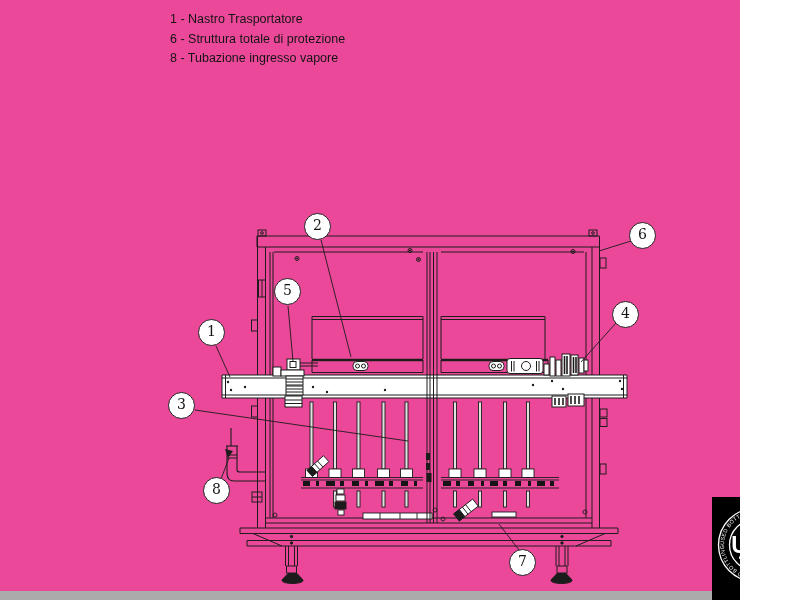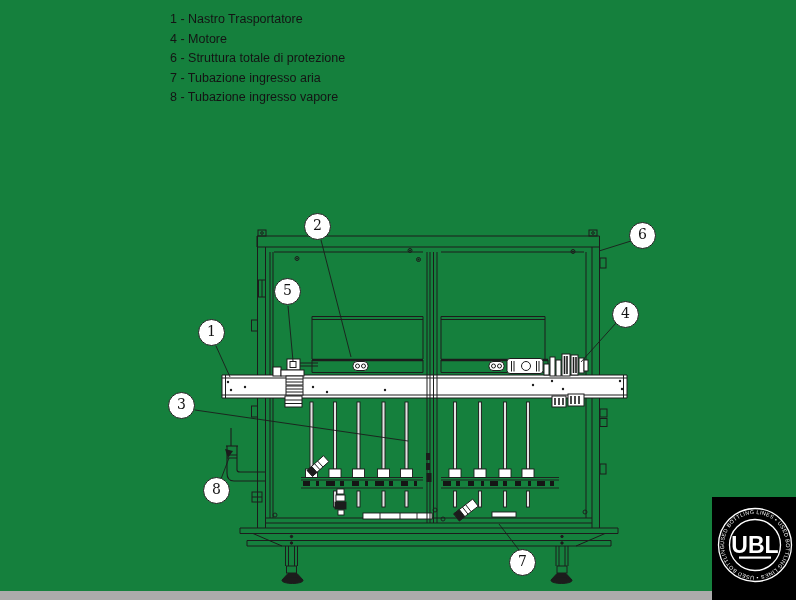--- a/index.html
+++ b/index.html
@@ -1,19 +1,19 @@
 <!DOCTYPE html>
 <html><head>
 <meta charset="utf-8">
 <style>
   html,body{margin:0;padding:0;}
   .page{
     position:relative;
-    width:796px;height:600px;
-    background:#15803d;
+    width:740px;height:600px;
+    background:#ec4899;
     overflow:hidden;
     font-family:"Liberation Sans",sans-serif;
   }
   .legend{
     position:absolute;left:170px;top:10px;
     color:#141414;
     font-size:12.5px;
     line-height:19.6px;
     white-space:nowrap;
   }
@@ -43,23 +43,21 @@
     width:88px;height:103px;
   }
 </style>
 </head>
 <body>
 
 <div class="page">
 
   <div class="legend">
     <div>1 - Nastro Trasportatore</div>
-    <div>4 - Motore</div>
     <div>6 - Struttura totale di protezione</div>
-    <div>7 - Tubazione ingresso aria</div>
     <div>8 - Tubazione ingresso vapore</div>
   </div>
 
   <svg class="drawing" width="800" height="600" viewBox="0 0 800 600" stroke="#1c1c1c" fill="none" stroke-width="1">
 
     <g>
 
       <path d="M257,236 H599.5 M257,247 H599.5 M257,236 V247 M599.5,236 V247"></path>
       <rect x="258" y="230" width="8" height="6"></rect>
         <circle cx="262" cy="233" r="1.3"></circle>

